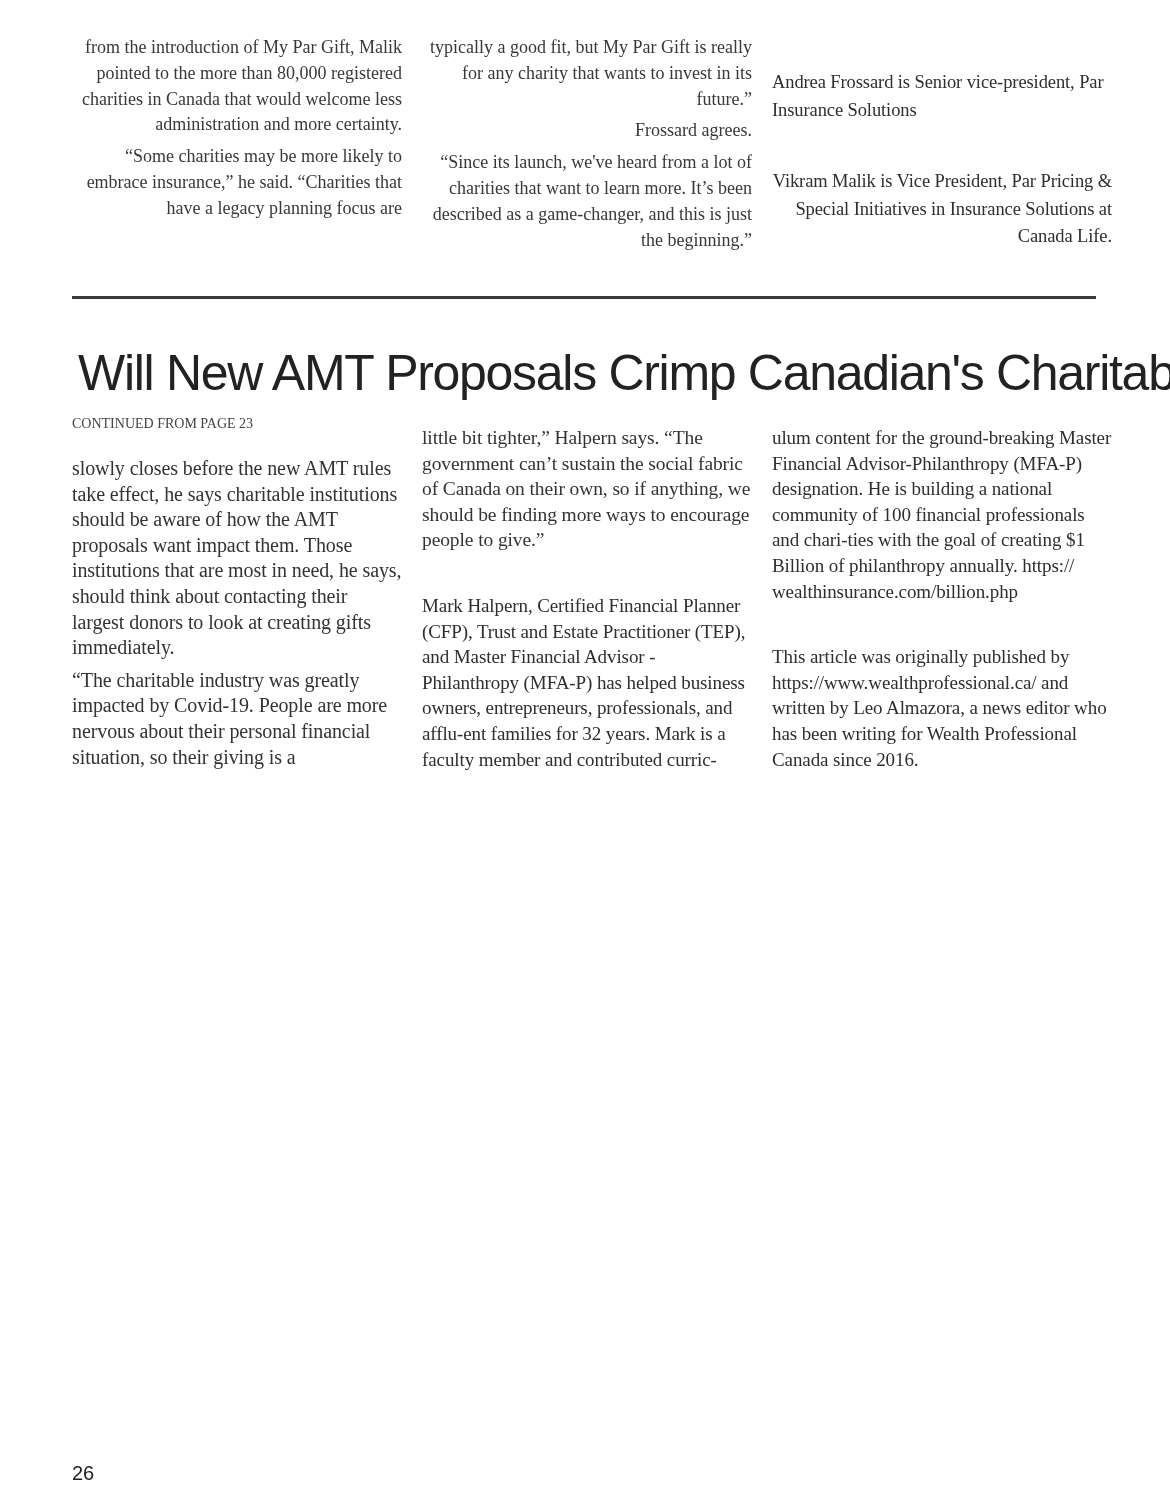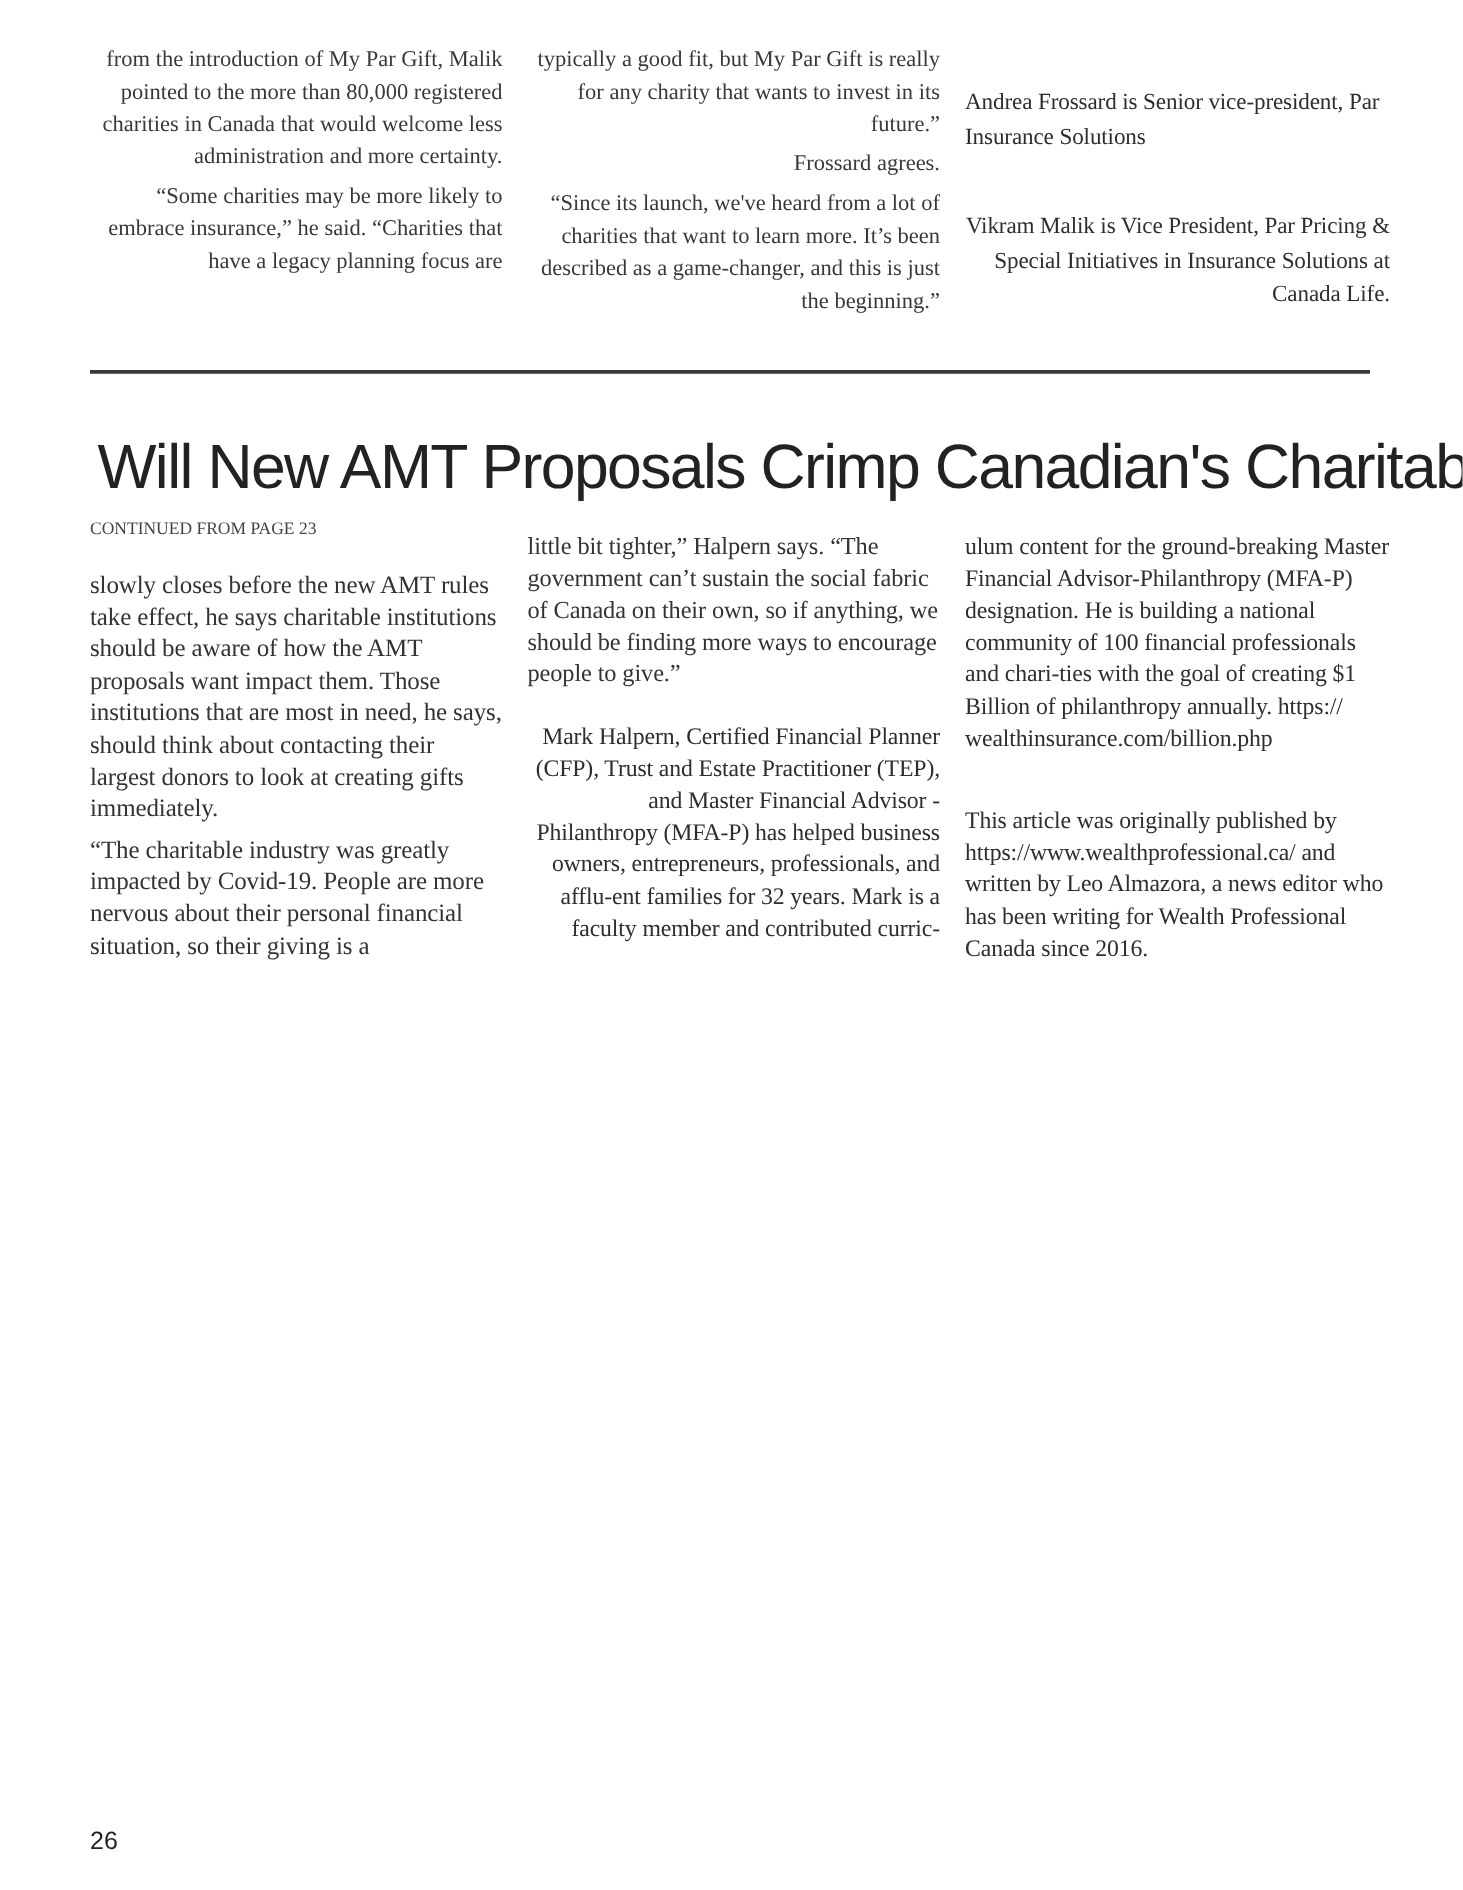--- a/index.html
+++ b/index.html
@@ -87,21 +87,21 @@
       color: #444444;
       letter-spacing: 0px;
     }
 
     #art-col-1 { left: 72px; top: 456px; width: 330px; }
     #art-col-1 .body-text { font-size: 20px; line-height: 25.6px; }
     #art-col-1 .body-text p { margin: 0 0 7px 0; }
 
     #art-col-2 { left: 422px; top: 425px; width: 330px; }
     #art-col-2 .body-text { font-size: 19.5px; line-height: 25.6px; }
-    #art-col-2 .italic-text { margin-top: 24px; text-align: right; }
+    #art-col-2 .italic-text { margin-top: 40px; }
 
     #art-col-3 { left: 772px; top: 425px; width: 340px; }
     #art-col-3 .bio + .bio { margin-top: 40px; }
 
     #page-number {
       position: absolute;
       left: 72px;
       top: 1462px;
       font-family: "Liberation Sans", "DejaVu Sans", sans-serif;
       font-size: 20px;

